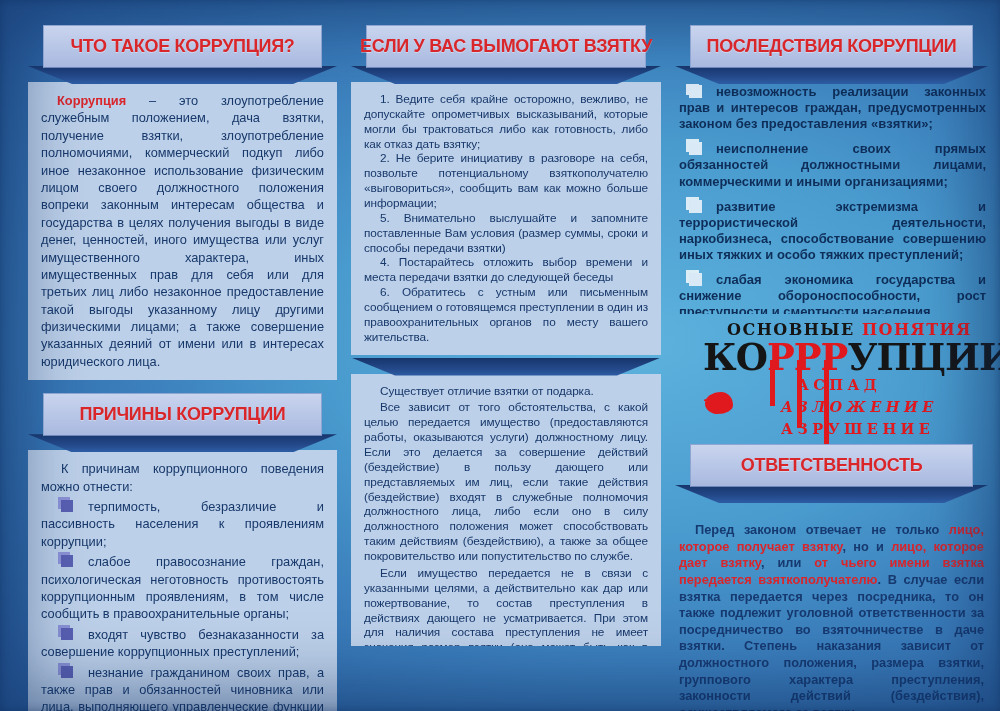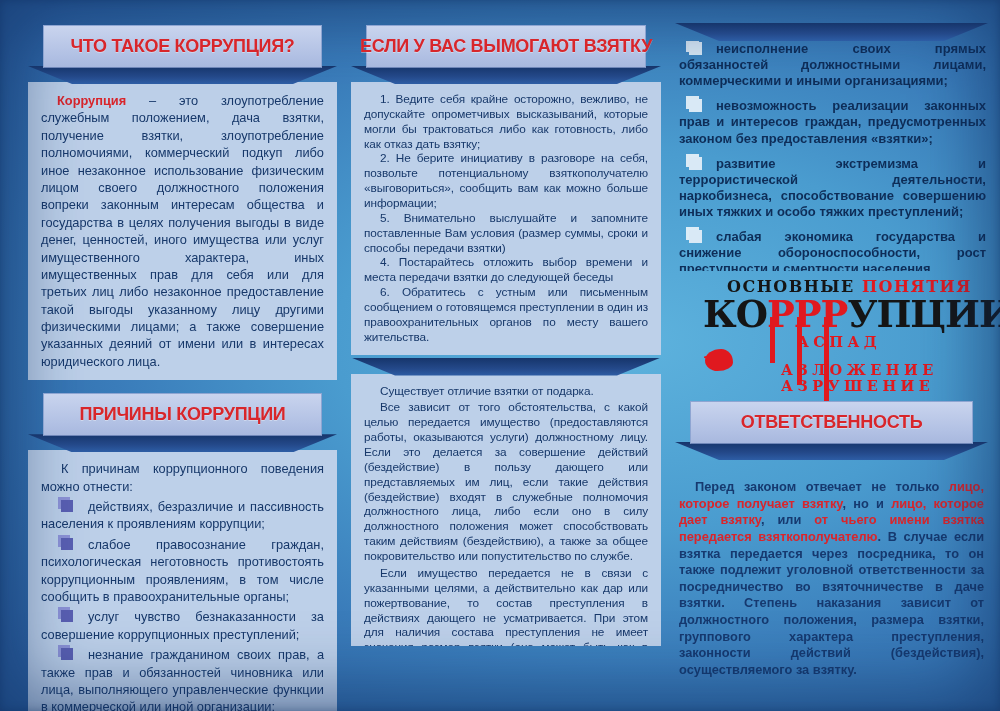--- a/index.html
+++ b/index.html
@@ -70,21 +70,21 @@
 
   .graphic { position:relative; height:126px; flex:0 0 126px; margin:2px 0 2px; font-family:"DejaVu Serif", serif;text-align:right; }
   .g-line1 { position:absolute; top:4px; left:52px; font-size:16px; font-weight:700; letter-spacing:1.5px; white-space:nowrap; }
   .g-black { color:#151515; }
   .g-red { color:#e0191f; }
   .g-big { position:absolute; top:19px; left:28px; font-size:37px; font-weight:700; letter-spacing:-1px; color:#151515; white-space:nowrap; }
   .r-ext { color:#e0191f; position:relative; display:inline-block; }
   .r-ext::after { content:''; position:absolute; left:3px; top:25px; width:5px; background:#e0191f; }
   .r1::after { height:46px; } .r2::after { height:68px; } .r3::after { height:90px; }
   .g-word { position:absolute; color:#e0191f; font-size:14.5px; font-weight:700; letter-spacing:4.5px; white-space:nowrap; }
-  .w1 { top:60px; left:122px; } .w2 { top:88px; left:106px; } .w3 { top:104px; left:106px; }
+  .w1 { top:60px; left:122px; } .w2 { top:82px; left:106px;font-style:italic; } .w3 { top:104px; left:106px; }
   .splat { position:absolute; top:76px; left:30px; width:28px; height:22px; background:#e0191f;
     border-radius:58% 42% 55% 45% / 52% 60% 40% 48%;
     box-shadow:-11px -3px 0 -10px #e0191f, 15px 9px 0 -11px #e0191f, -8px 13px 0 -11px #e0191f,
                12px -9px 0 -12px #e0191f, -15px 7px 0 -12px #e0191f, 18px 1px 0 -12px #e0191f; }
 
   .resp-text {
     padding:19px 4px 0 4px; color:#16396f; font-size:12.8px; line-height:1.3;
     font-weight:700; text-align:justify; overflow:hidden;
   }
   .resp-text p { text-indent:16px; }
@@ -107,25 +107,25 @@
       </div>
       <div class="gap14"></div>
       <div class="plaque">
         <h2>ПРИЧИНЫ КОРРУПЦИИ</h2>
       </div>
       <div class="trap"></div>
       <div class="panel p-c1 p-c1s2 b-list">
         <p>К причинам коррупционного поведения можно отнести:</p>
         <div>
 
-            <p><span class="sq1"></span><span>действиях, безразличие и пассивность населения к проявлениям коррупции;</span></p>
+            <p><span class="sq1"></span><span>терпимость, безразличие и пассивность населения к проявлениям коррупции;</span></p>
 
             <p><span class="sq1"></span><span>слабое правосознание граждан, психологическая неготовность противостоять коррупционным проявлениям, в том числе сообщить в правоохранительные органы;</span></p>
 
-            <p><span class="sq1"></span><span>услуг чувство безнаказанности за совершение коррупционных преступлений;</span></p>
+            <p><span class="sq1"></span><span>входят чувство безнаказанности за совершение коррупционных преступлений;</span></p>
 
             <p><span class="sq1"></span><span>незнание гражданином своих прав, а также прав и обязанностей чиновника или лица, выполняющего управленческие функции в коммерческой или иной организации;</span></p>
 
           </div>
       </div>
     </div>
 
     <div class="col">
       <div class="plaque">
         <h2>ЕСЛИ У ВАС ВЫМОГАЮТ ВЗЯТКУ</h2>
@@ -154,26 +154,29 @@
             <p>Существует отличие взятки от подарка.</p>
 
             <p>Все зависит от того обстоятельства, с какой целью передается имущество (предоставляются работы, оказываются услуги) должностному лицу. Если это делается за совершение действий (бездействие) в пользу дающего или представляемых им лиц, если такие действия (бездействие) входят в служебные полномочия должностного лица, либо если оно в силу должностного положения может способствовать таким действиям (бездействию), а также за общее покровительство или попустительство по службе.</p>
 
             <p>Если имущество передается не в связи с указанными целями, а действительно как дар или пожертвование, то состав преступления в действиях дающего не усматривается. При этом для наличия состава преступления не имеет значения размер взятки (она может быть как в небольшом размере, так и в особо крупном).</p>
           </div>
       </div>
     </div>
 
     <div class="col">
+      <div class="plaque">
+        <h2>ПОСЛЕДСТВИЯ КОРРУПЦИИ</h2>
+      </div>
       <div class="trap"></div>
       <div class="c3-bullets">
 
+          <p><span class="sq3"></span><span>невозможность реализации законных прав и интересов граждан, предусмотренных законом без предоставления «взятки»;</span></p>
+
           <p><span class="sq3"></span><span>неисполнение своих прямых обязанностей должностными лицами, коммерческими и иными организациями;</span></p>
-
-          <p><span class="sq3"></span><span>невозможность реализации законных прав и интересов граждан, предусмотренных законом без предоставления «взятки»;</span></p>
 
           <p><span class="sq3"></span><span>развитие экстремизма и террористической деятельности, наркобизнеса, способствование совершению иных тяжких и особо тяжких преступлений;</span></p>
 
           <p><span class="sq3"></span><span>слабая экономика государства и снижение обороноспособности, рост преступности и смертности населения.</span></p>
         </div>
 
       <div class="graphic">
         <div class="g-line1">
           <span class="g-black">ОСНОВНЫЕ</span>
           <span class="g-red">ПОНЯТИЯ</span>

